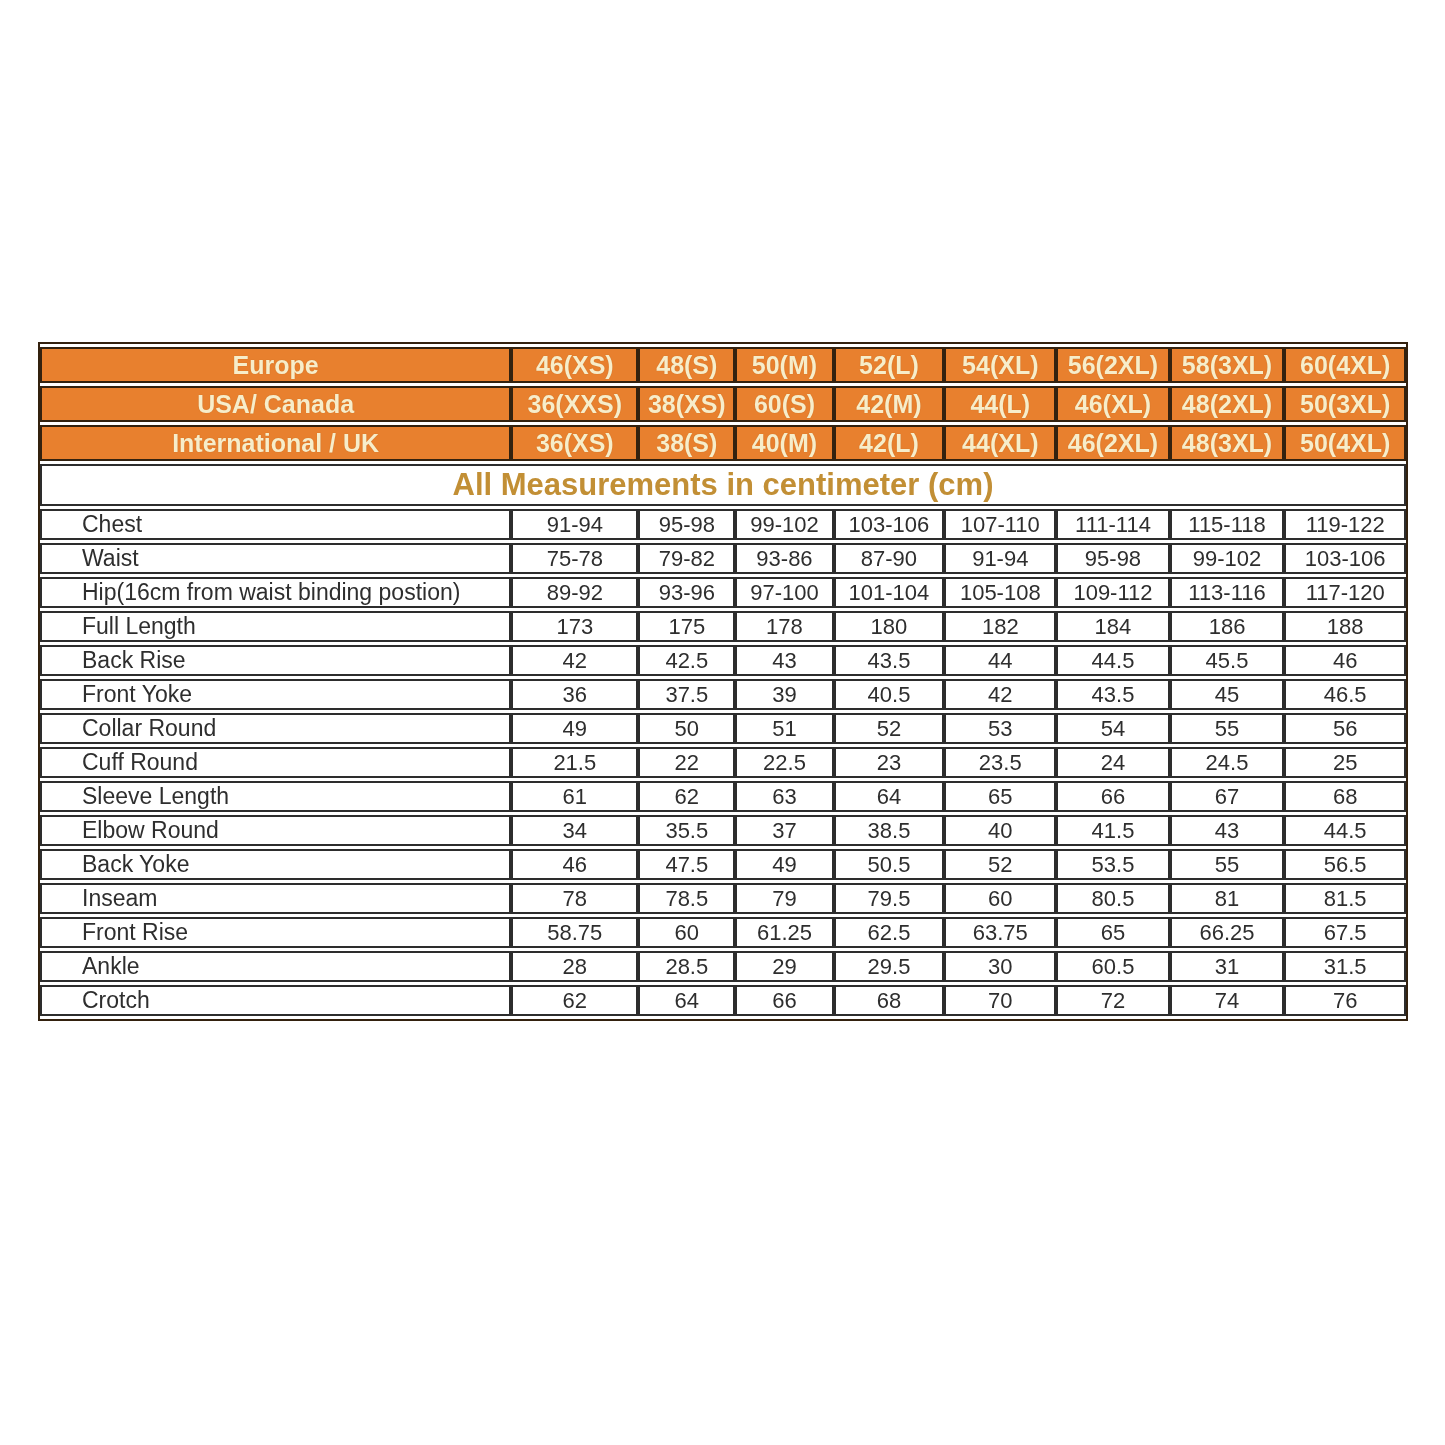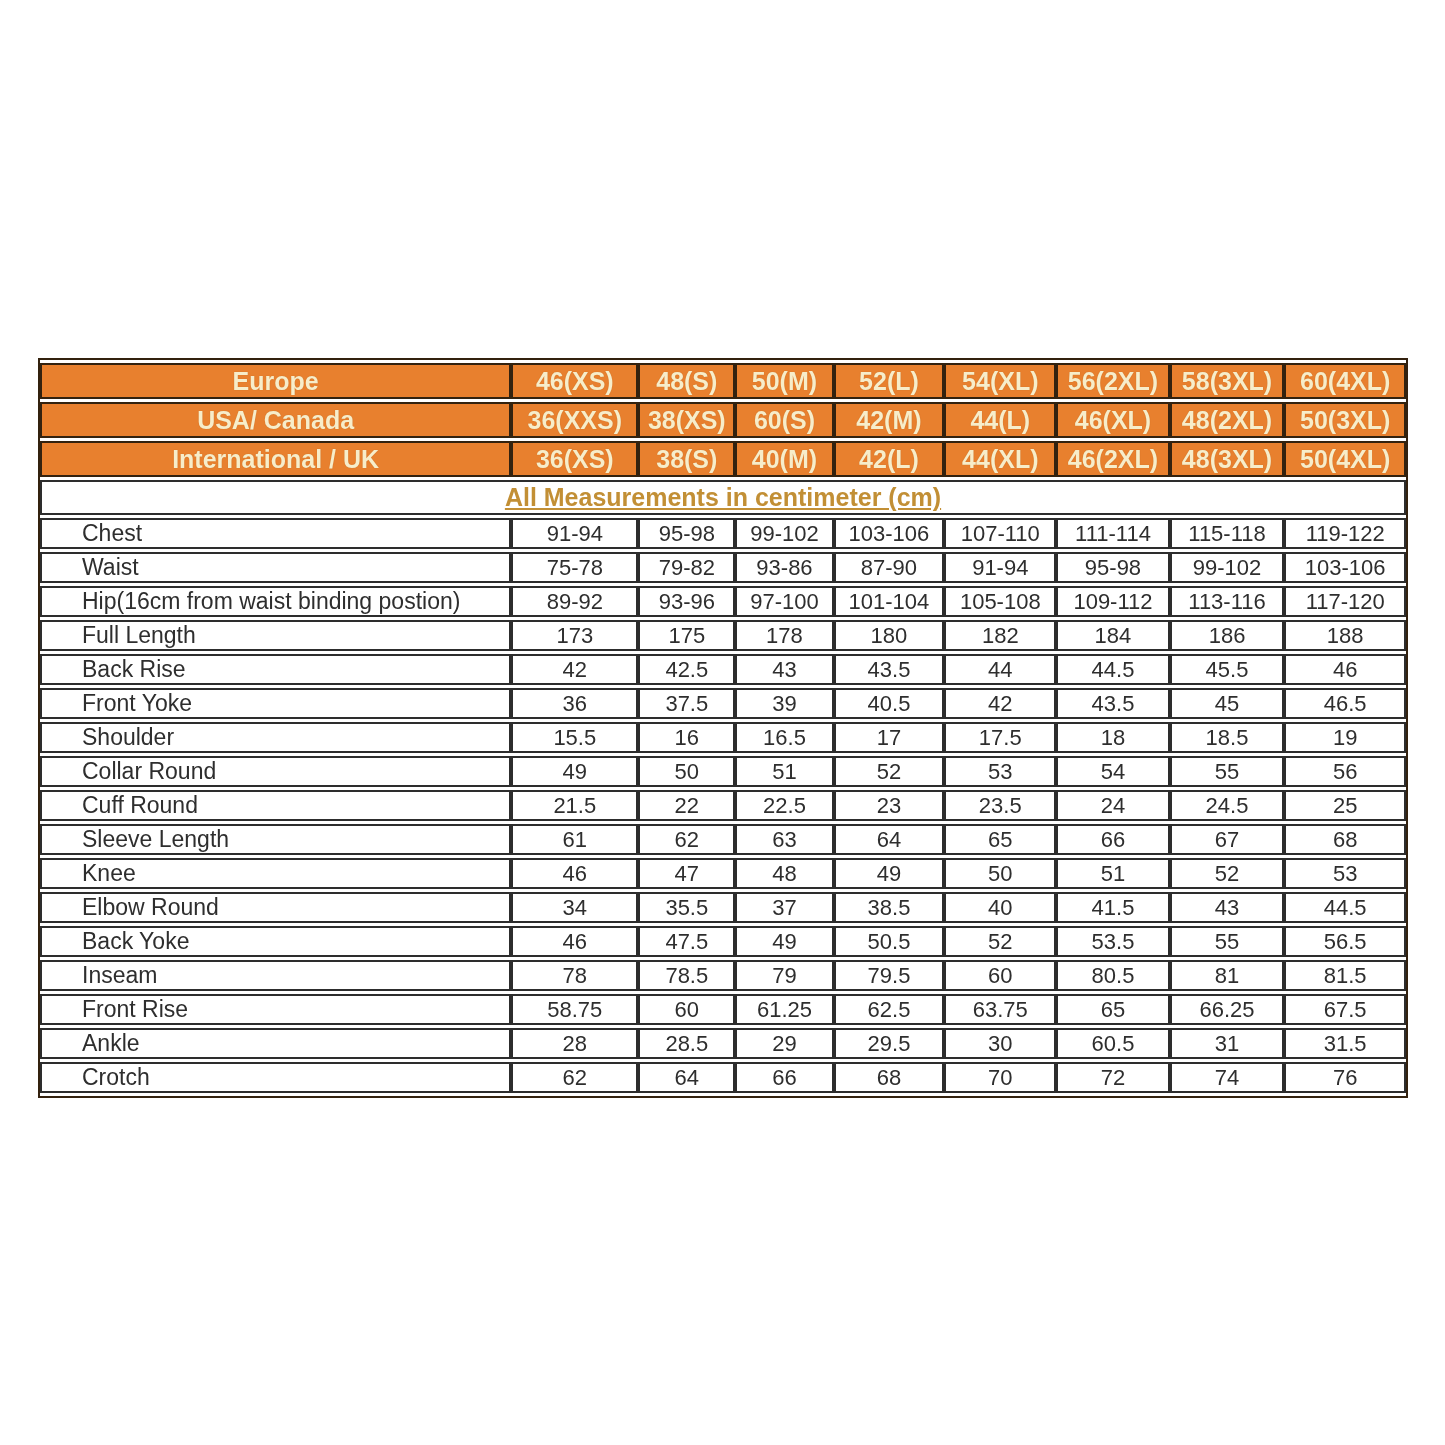--- a/index.html
+++ b/index.html
@@ -11,21 +11,21 @@
   .page {
     position: relative;
     width: 1445px;
     height: 1445px;
     background: #ffffff;
     overflow: hidden;
   }
   .table-frame {
     position: absolute;
     left: 38px;
-    top: 358px;
+    top: 342px;
     width: 1370px;
     border: 2px solid #33210e;
     box-sizing: border-box;
     background: #ffffff;
   }
   table.size-chart {
     width: 100%;
     table-layout: fixed;
     border-collapse: separate;
     border-spacing: 0 3px;
@@ -49,25 +49,24 @@
     text-shadow: 0 0 1px rgba(120,60,10,0.35);
   }
   tr.hrow th.label {
     text-align: center;
   }
   
   tr.note-row td {
     height: 34px;
     text-align: center;
     font-weight: bold;
-    font-size: 25px;
+    font-size: 31px;
     color: var(--note-text, #c28f35);
     background: #ffffff;
     border-color: #2d2d2d;
-    text-decoration: underline;
   }
   
   tbody.measure-rows td {
     height: 30px;
     font-size: 22px;
     color: #2e2e2e;
     background: #ffffff;
     text-align: center;
     border-color: #2d2d2d;
     padding: 0 2px;
@@ -194,31 +193,20 @@
             <td>36</td>
             <td>37.5</td>
             <td>39</td>
             <td>40.5</td>
             <td>42</td>
             <td>43.5</td>
             <td>45</td>
             <td>46.5</td>
           </tr>
           <tr>
-            <td class="label">Shoulder</td>
-            <td>15.5</td>
-            <td>16</td>
-            <td>16.5</td>
-            <td>17</td>
-            <td>17.5</td>
-            <td>18</td>
-            <td>18.5</td>
-            <td>19</td>
-          </tr>
-          <tr>
             <td class="label">Collar Round</td>
             <td>49</td>
             <td>50</td>
             <td>51</td>
             <td>52</td>
             <td>53</td>
             <td>54</td>
             <td>55</td>
             <td>56</td>
           </tr>
@@ -238,31 +226,20 @@
             <td>61</td>
             <td>62</td>
             <td>63</td>
             <td>64</td>
             <td>65</td>
             <td>66</td>
             <td>67</td>
             <td>68</td>
           </tr>
           <tr>
-            <td class="label">Knee</td>
-            <td>46</td>
-            <td>47</td>
-            <td>48</td>
-            <td>49</td>
-            <td>50</td>
-            <td>51</td>
-            <td>52</td>
-            <td>53</td>
-          </tr>
-          <tr>
             <td class="label">Elbow Round</td>
             <td>34</td>
             <td>35.5</td>
             <td>37</td>
             <td>38.5</td>
             <td>40</td>
             <td>41.5</td>
             <td>43</td>
             <td>44.5</td>
           </tr>

